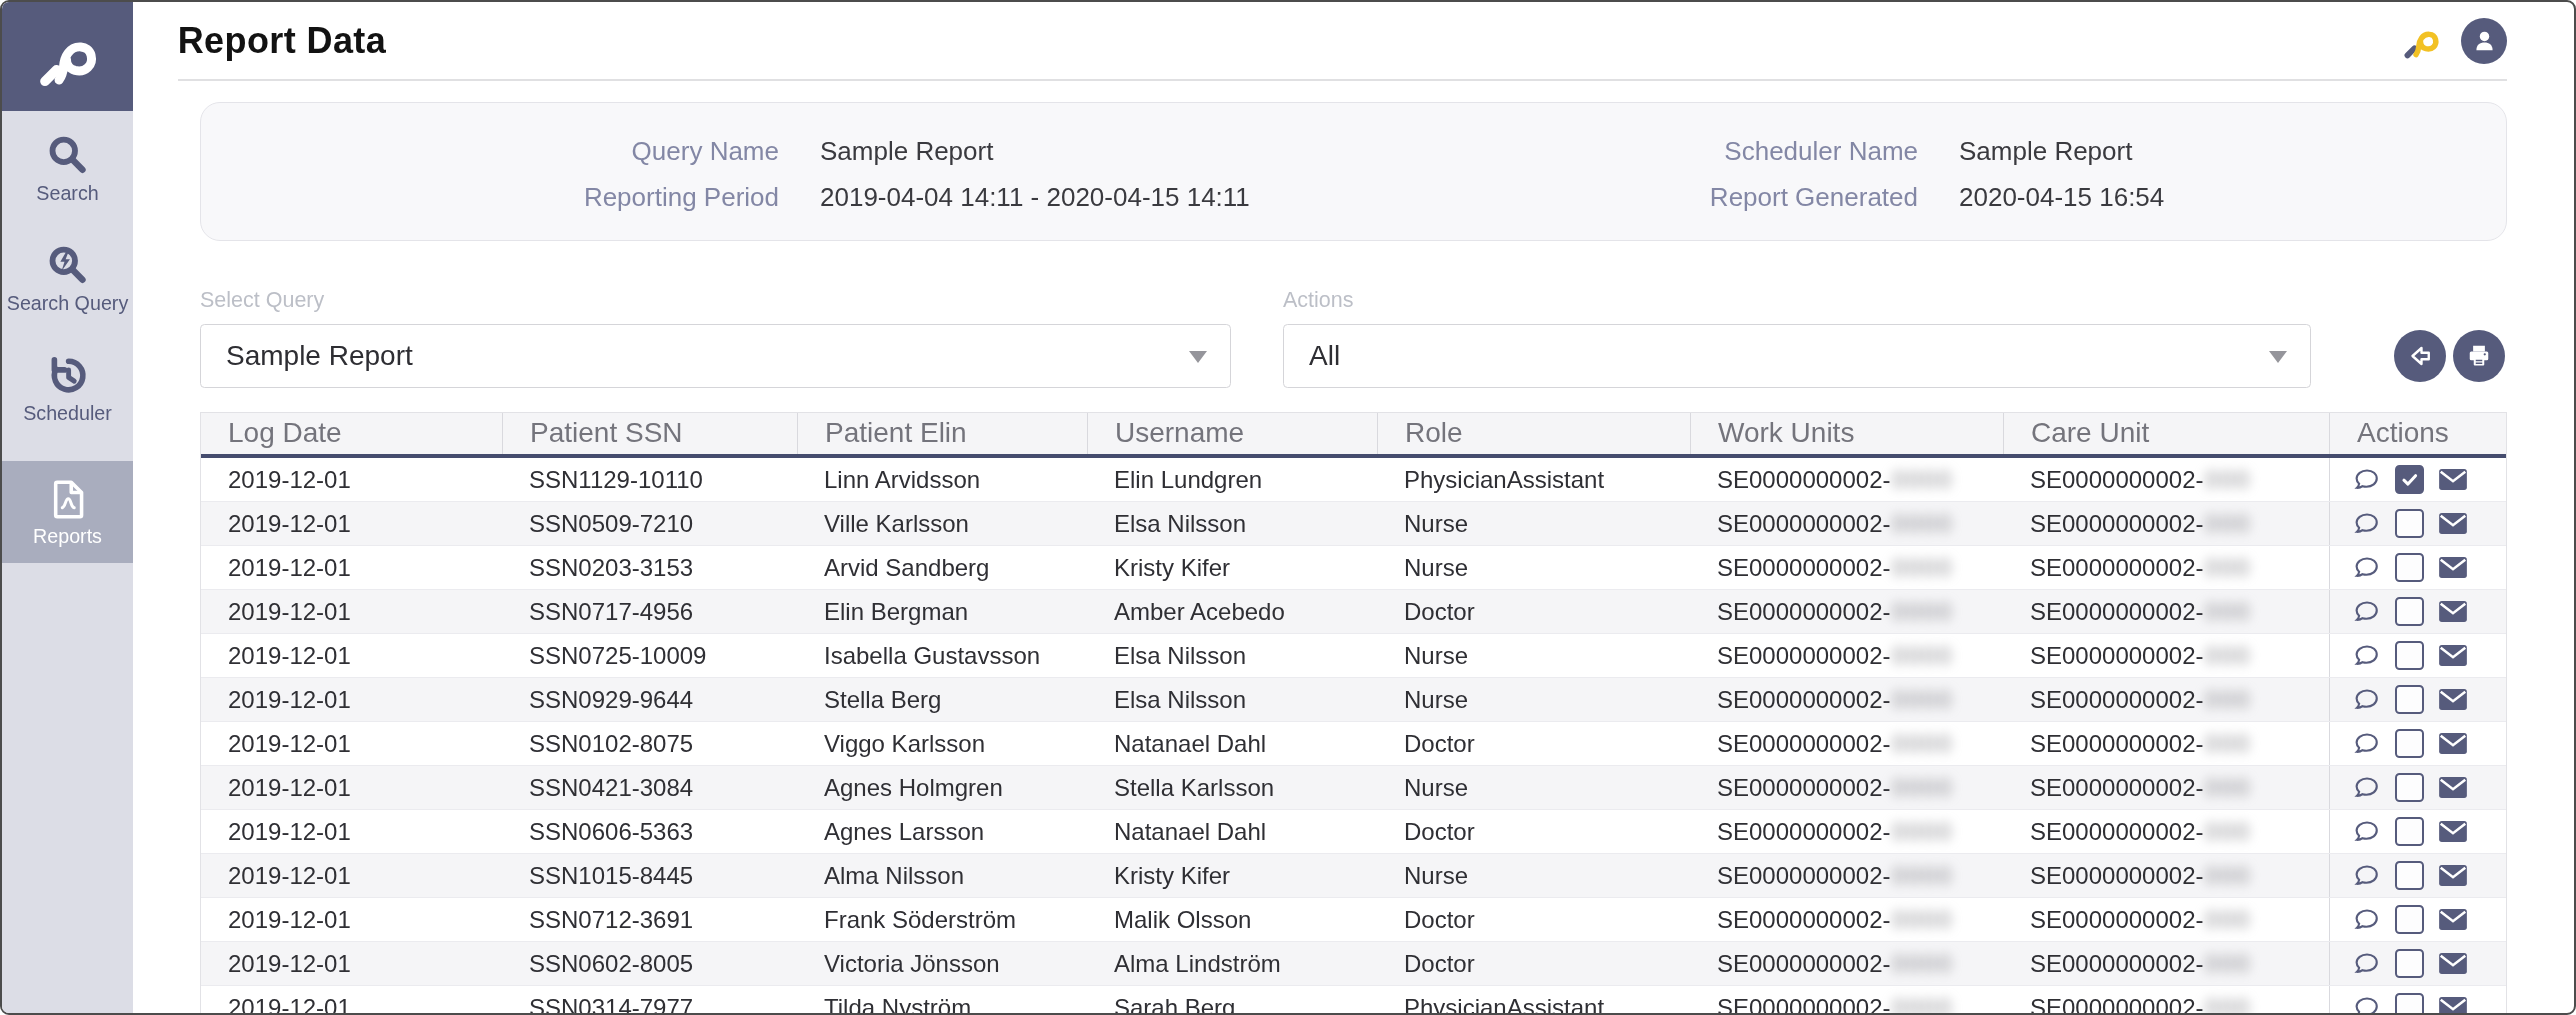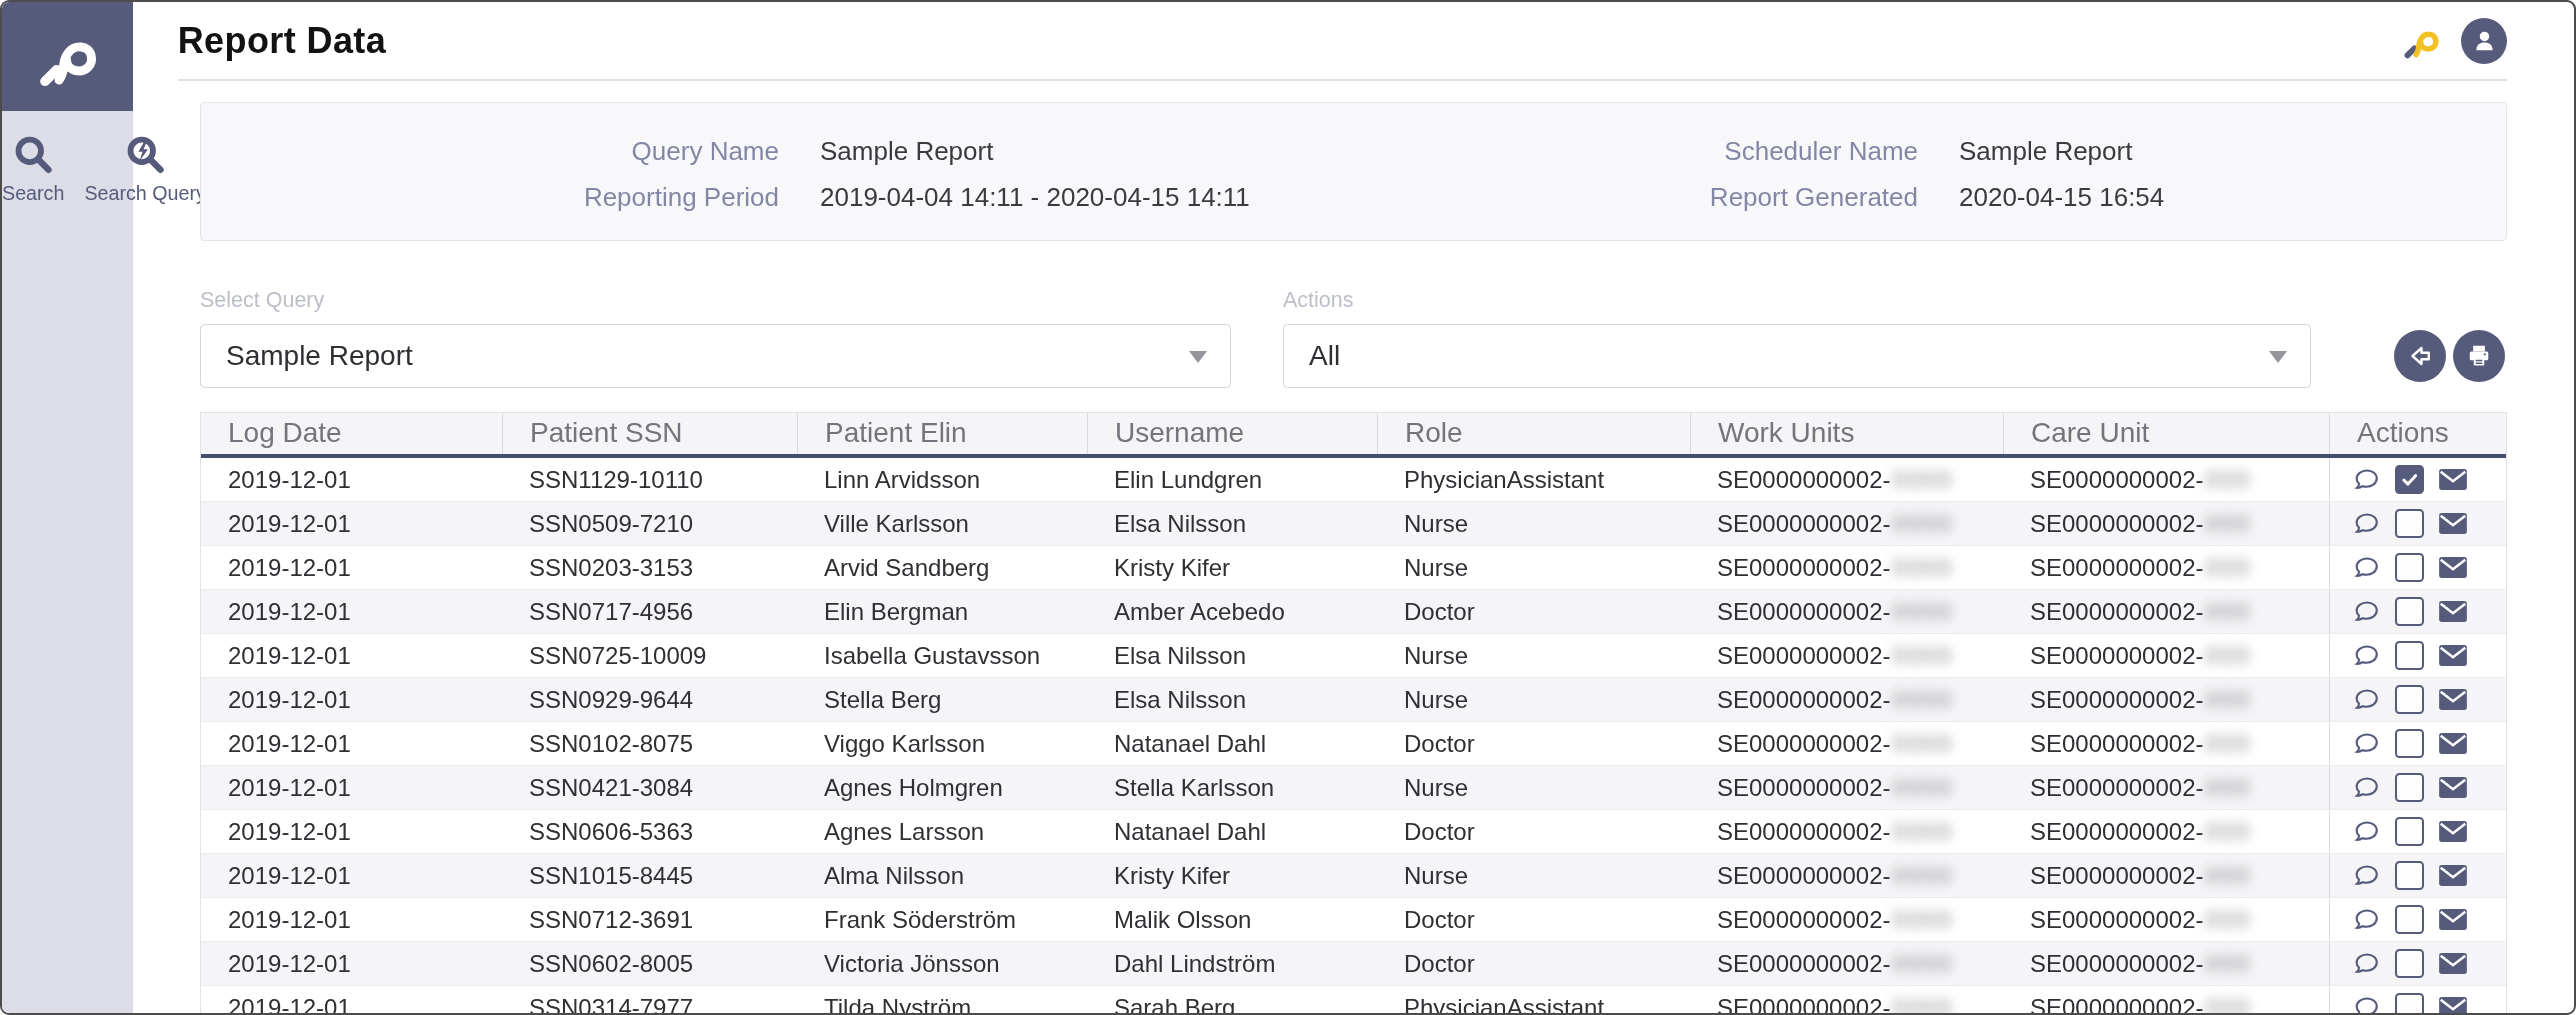--- a/index.html
+++ b/index.html
@@ -4,39 +4,39 @@
 <style>
   html,body{margin:0;padding:0;background:#fff;}
   .screen{
     position:relative;width:2576px;height:1015px;box-sizing:border-box;
     border:2.7px solid #4c4c4c;border-radius:9px;overflow:hidden;background:#fff;
     font-family:"Liberation Sans",sans-serif;color:#2f2f34;
   }
   
   .sidebar{position:absolute;left:0;top:0;width:131px;height:100%;background:#dcdde6;}
   .logo-block{height:109px;background:#565b7c;display:flex;align-items:center;justify-content:center;cursor:pointer;}
-  .nav{display:flex;flex-direction:row;margin-top:12.5px;gap:20px;}
+  .nav{display:flex;flex-direction:column;margin-top:12.5px;gap:20px;}
   .nav-item{
     height:90px;display:flex;flex-direction:column;align-items:center;justify-content:center;
     gap:5.4px;cursor:pointer;color:#565b7c;
   }
   .nav-item .lbl{font-size:19.7px;line-height:1;white-space:nowrap;}
   .nav-item.active{background:#a9adbe;color:#ffffff;height:102px;margin-top:7.2px;}
   .nav-item svg{display:block;}
   
   .content{position:absolute;left:131px;top:0;right:0;bottom:0;padding:0 67px;}
   .topbar{height:77px;display:flex;align-items:center;}
   .topbar h1{font-size:36px;font-weight:700;color:#121212;margin:0 0 0 -22.3px;letter-spacing:0.4px;}
   .topbar-icons{margin-left:auto;display:flex;align-items:center;gap:18px;}
   .avatar{width:46px;height:46px;border-radius:50%;background:#565b7c;display:flex;align-items:center;justify-content:center;cursor:pointer;}
   .hdr-divider{height:1.8px;background:#e0e0e2;margin-left:-22.3px;}
   
   .info-panel{
     position:relative;margin-top:21.5px;height:137px;background:#f8f8fa;
-    border:0.9px solid #e4e4e9;border-radius:4px;font-size:26px;
+    border:0.9px solid #e4e4e9;border-radius:20px;font-size:26px;
   }
   .info-grid{position:absolute;top:33px;display:grid;column-gap:41px;row-gap:15px;}
   .info-left{left:0;grid-template-columns:578px auto;}
   .info-right{left:1174px;grid-template-columns:543px auto;}
   .info-grid .lab{text-align:right;color:#8387a5;}
   .info-grid .val{color:#3a3a3f;}
   
   .filter-row{position:relative;margin-top:49px;height:100px;}
   .field{position:absolute;top:0;}
   .field-label{font-size:21.5px;color:#bcbfc7;line-height:1;}
@@ -476,21 +476,21 @@
               <svg class="icon-btn" width="32" height="29" viewBox="0 0 24 21">
                 <rect x="1.6" y="2.6" width="20.8" height="15.8" rx="2" fill="#565b7c"></rect>
                 <polyline points="2.8,4.6 12,11.8 21.2,4.6" fill="none" stroke="#ffffff" stroke-width="1.9"></polyline>
               </svg>
             </div>
           </div>
           <div class="tr alt">
             <div class="td c0">2019-12-01</div>
             <div class="td c1">SSN0602-8005</div>
             <div class="td c2">Victoria Jönsson</div>
-            <div class="td c3">Dahl Lindström</div>
+            <div class="td c3">Alma Lindström</div>
             <div class="td c4">Doctor</div>
             <div class="td c5">
               <span>SE0000000002-</span>
               <span class="blurred">0000</span>
             </div>
             <div class="td c6">
               <span>SE0000000002-</span>
               <span class="blurred">000</span>
             </div>
             <div class="td c7">

